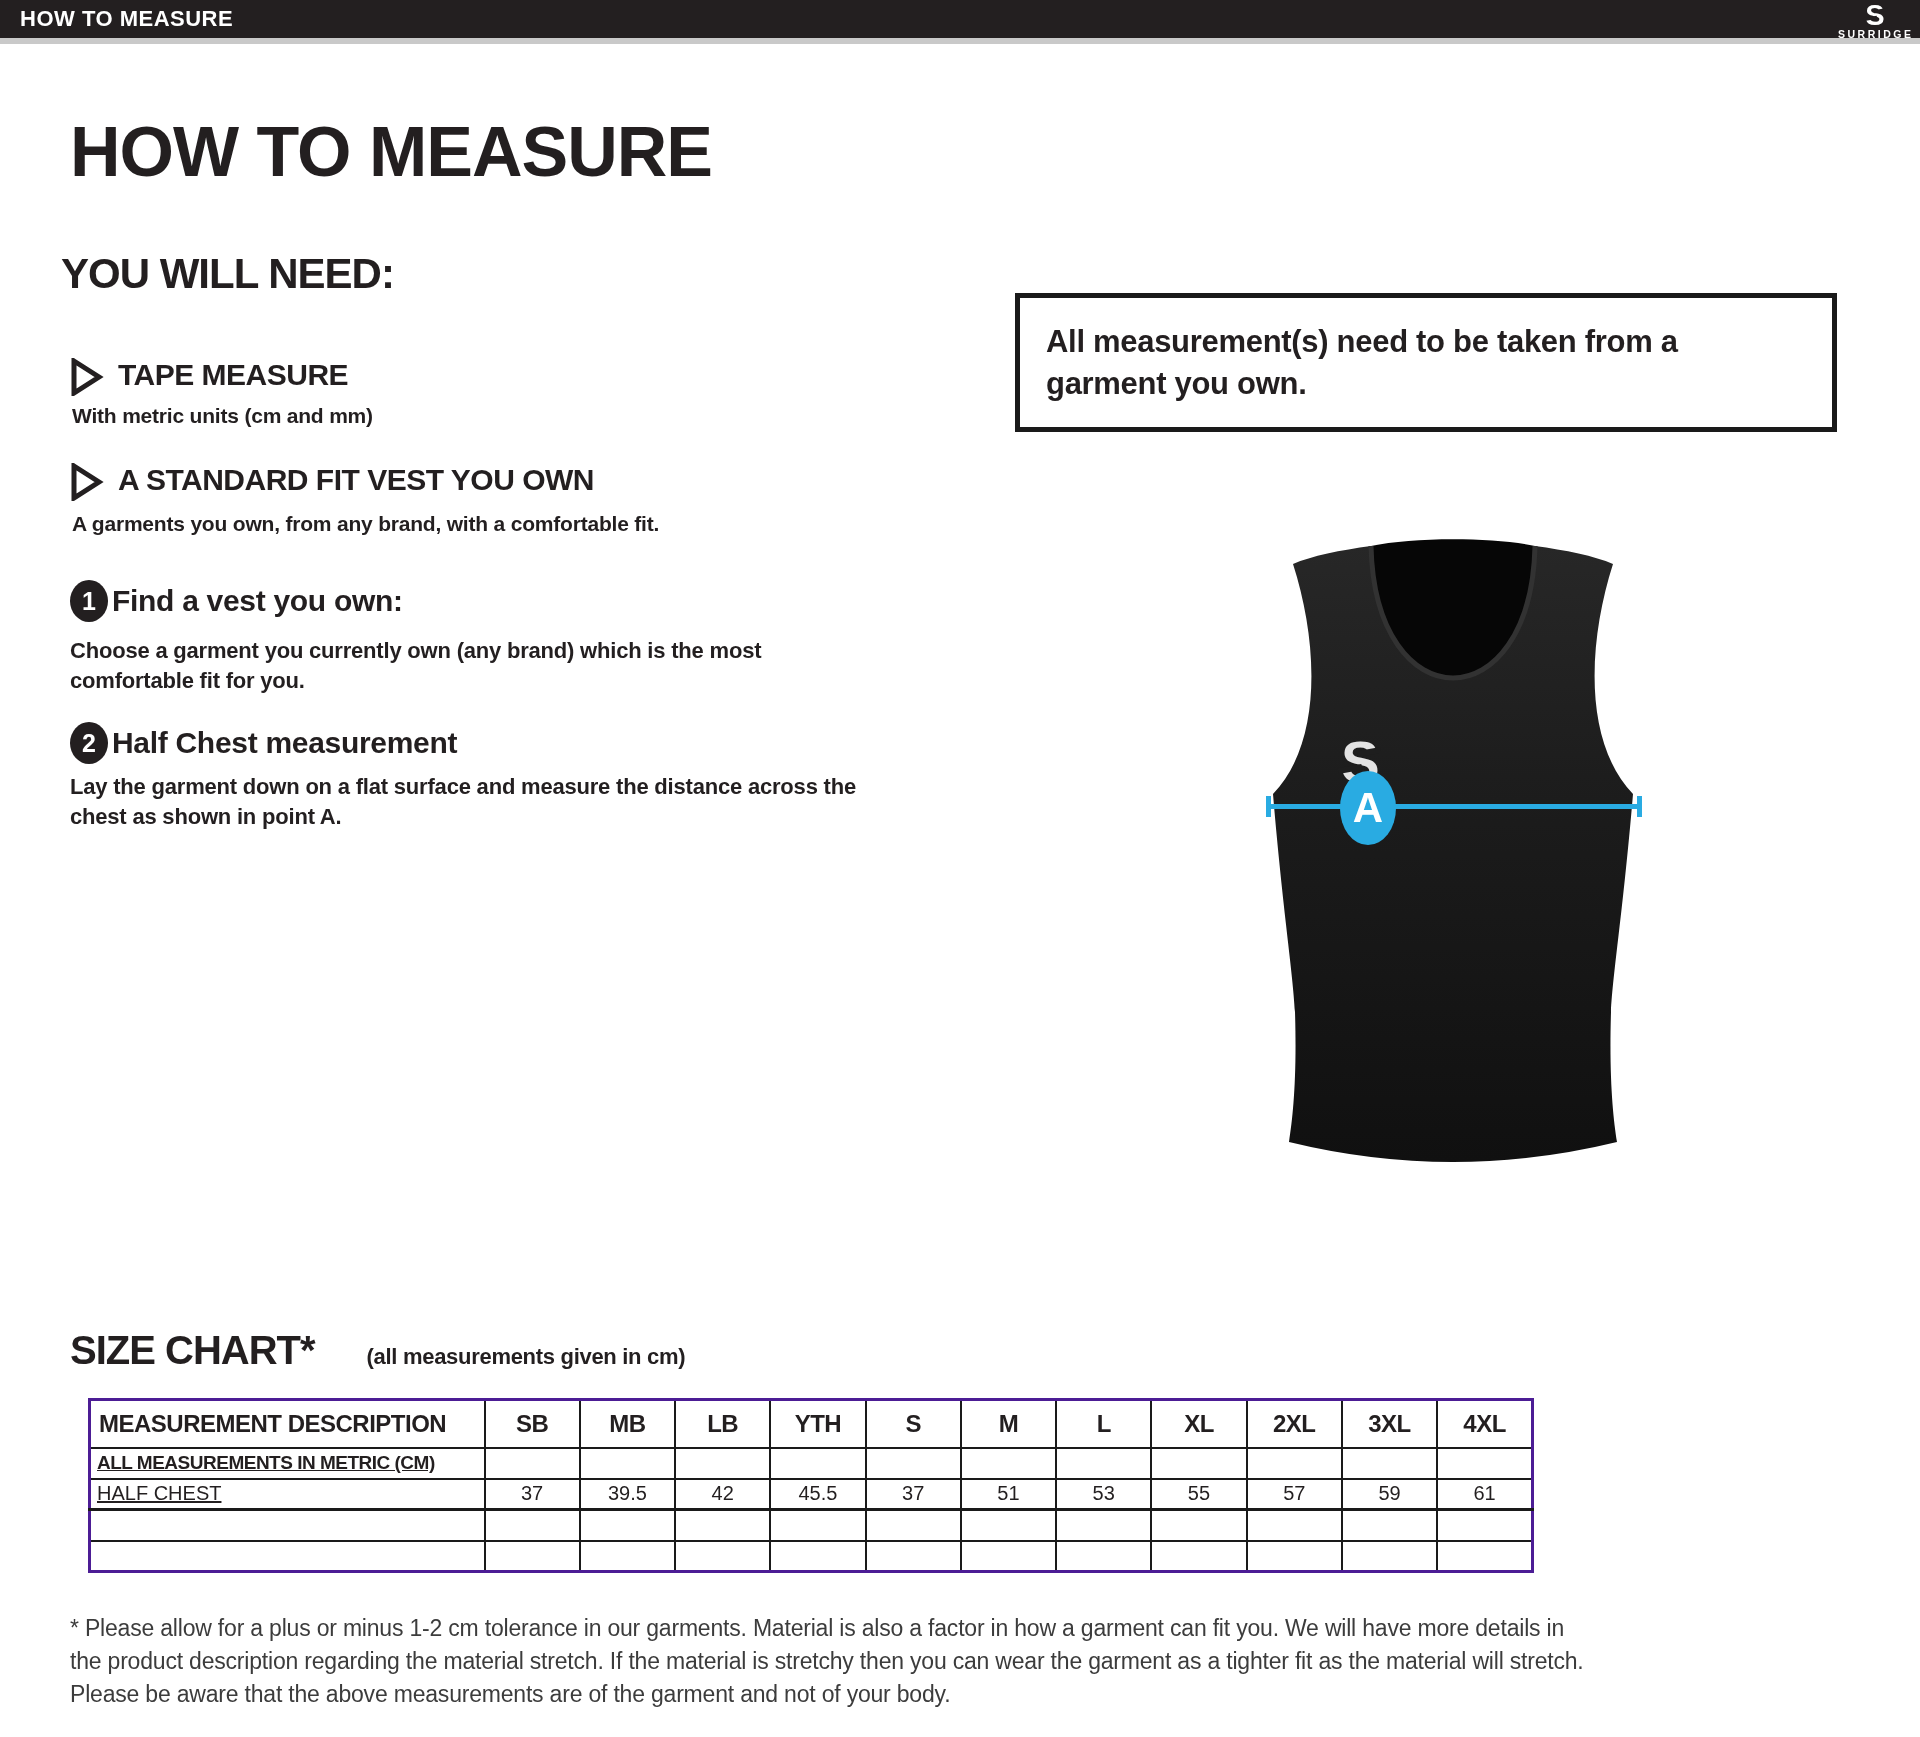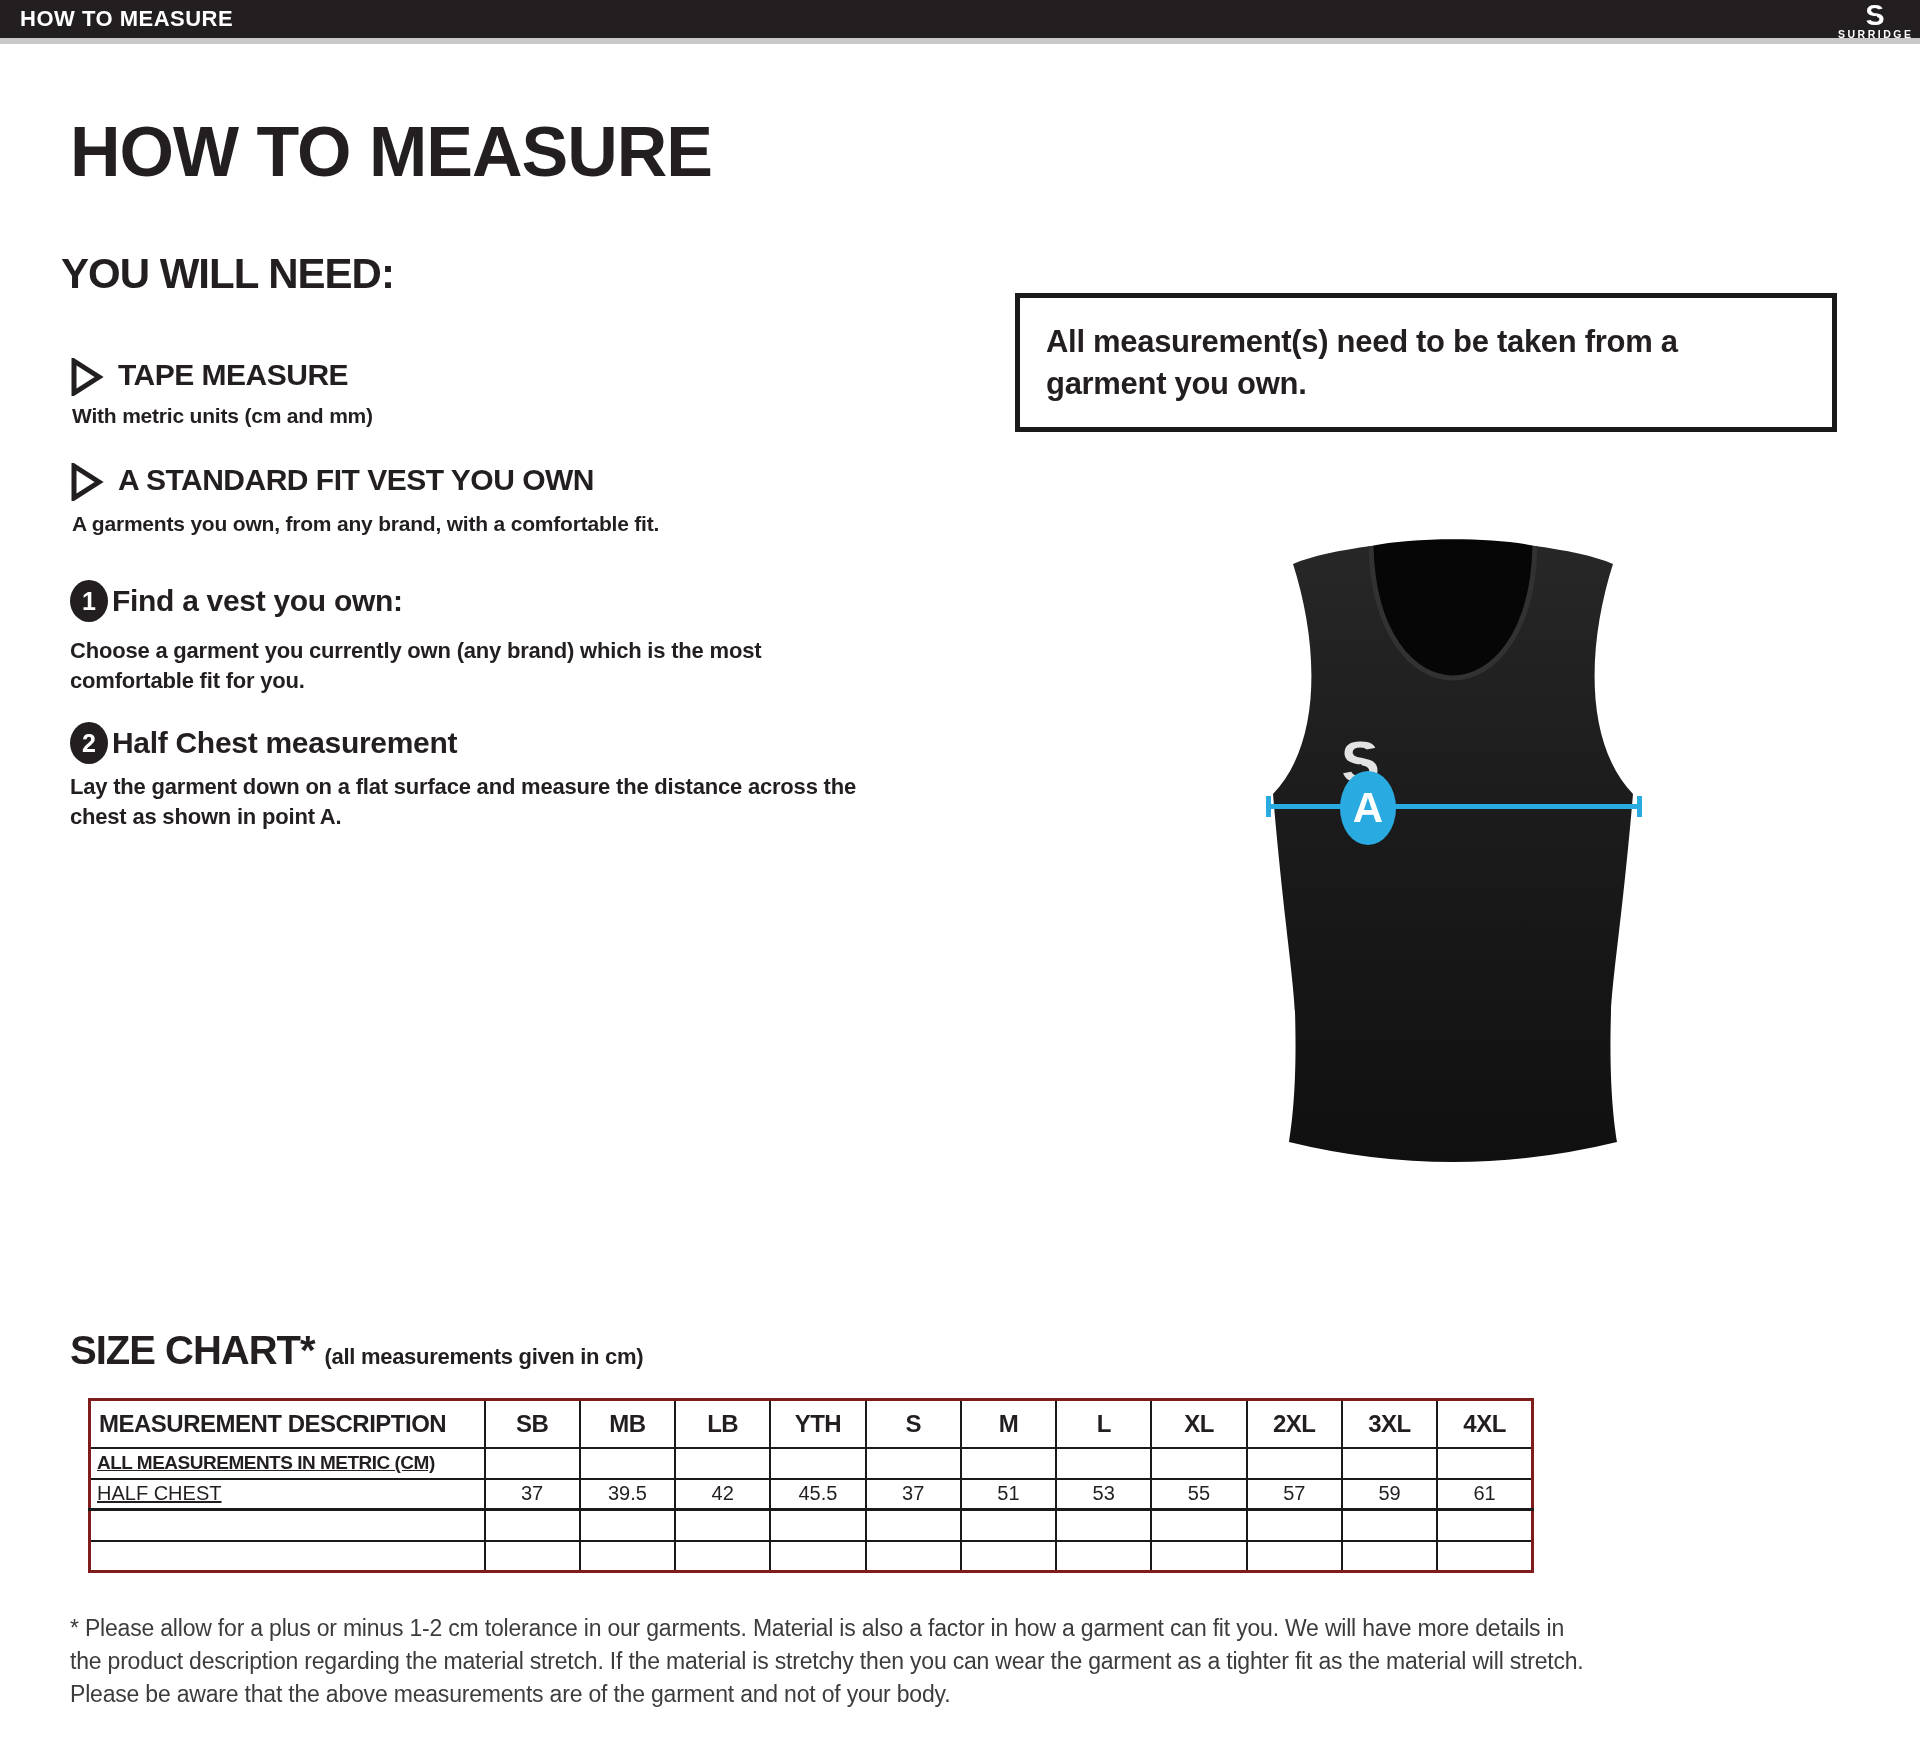--- a/index.html
+++ b/index.html
@@ -41,25 +41,25 @@
              color:#e3e3e3; line-height:1; z-index:3;}
   .vest-logo .notch{position:absolute; background:#1e1e1e; width:24px; height:6px; transform:rotate(-10deg);}
   .measure-line{position:absolute; left:1268px; top:804px; width:372px; height:5px; background:var(--accent); z-index:4;}
   .cap{position:absolute; top:796px; width:5px; height:21px; background:var(--accent); z-index:4;}
   .cap-l{left:1266px;} .cap-r{left:1637px;}
   .marker-a{position:absolute; left:1340px; top:771px; width:56px; height:74px; border-radius:50%;
             background:var(--accent); color:#fff; display:flex; align-items:center; justify-content:center;
             font-size:42px; font-weight:bold; z-index:5;}
 
   
-  .sc-head{position:absolute; left:70px; top:1328px; display:flex; align-items:baseline;}
+  .sc-head{position:absolute; left:70px; top:1328px; display:flex; align-items:baseline;gap:42px;}
   .sc-title{font-size:40px; font-weight:bold; letter-spacing:-1px;}
   .sc-note{font-size:22px; font-weight:bold; margin-left:10px; letter-spacing:-.3px;}
   table.size{position:absolute; left:88px; top:1398px; width:1446px; border-collapse:collapse;
-             table-layout:fixed; border:3px solid #7f1d1d;}
+             table-layout:fixed; border:3px solid #4c1d95;}
   table.size th, table.size td{border:2px solid #1a1a1a; text-align:center; overflow:hidden; white-space:nowrap;}
   table.size th{height:48px; font-size:24px; font-weight:bold; letter-spacing:-.5px;}
   table.size th.desc{width:395px; text-align:left; padding-left:8px;}
   table.size td{height:31px; font-size:20px; font-weight:normal;}
   table.size td.desc{text-align:left; padding-left:6px;text-decoration:underline;}
   table.size tbody tr:first-child td{font-weight:bold; font-size:19px; letter-spacing:-.5px;}
   table.size tbody tr:nth-child(2) td{border-bottom-width:3px;}
 
   .footnote{position:absolute; left:70px; top:1612px; width:1530px; font-size:23px; line-height:1.44;
             font-weight:normal; color:#3c3c3c; letter-spacing:-.2px;}

